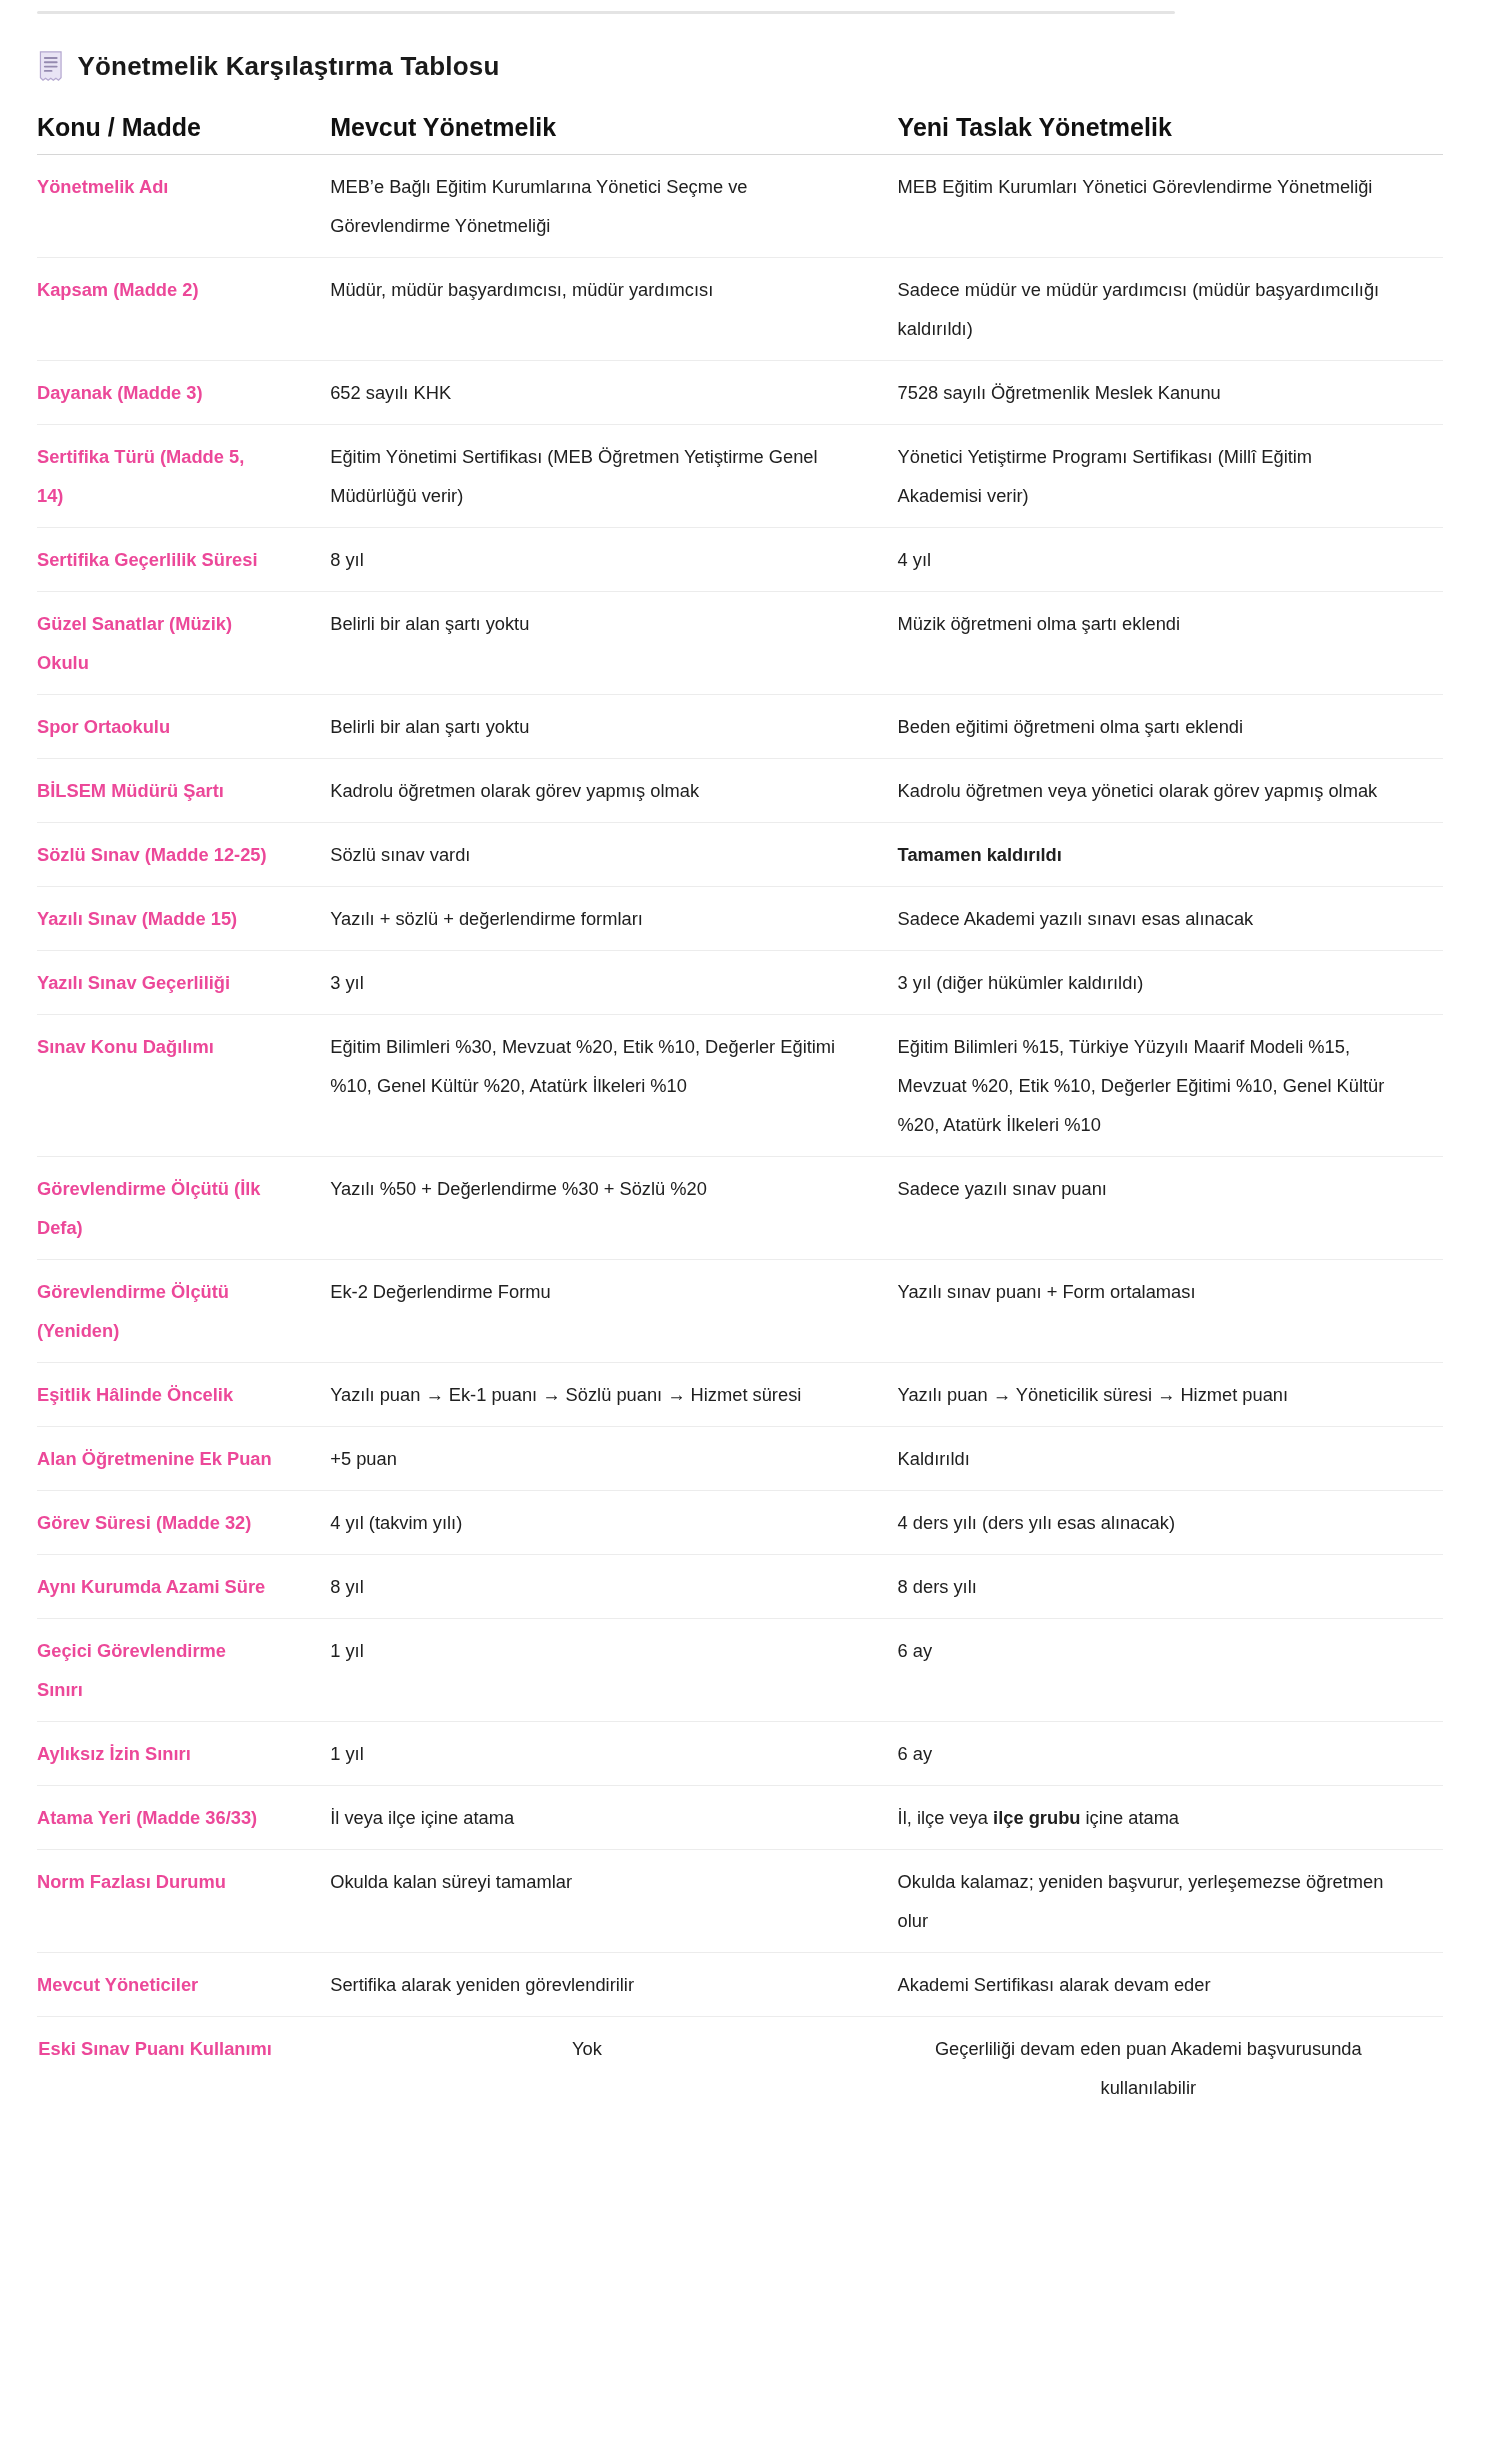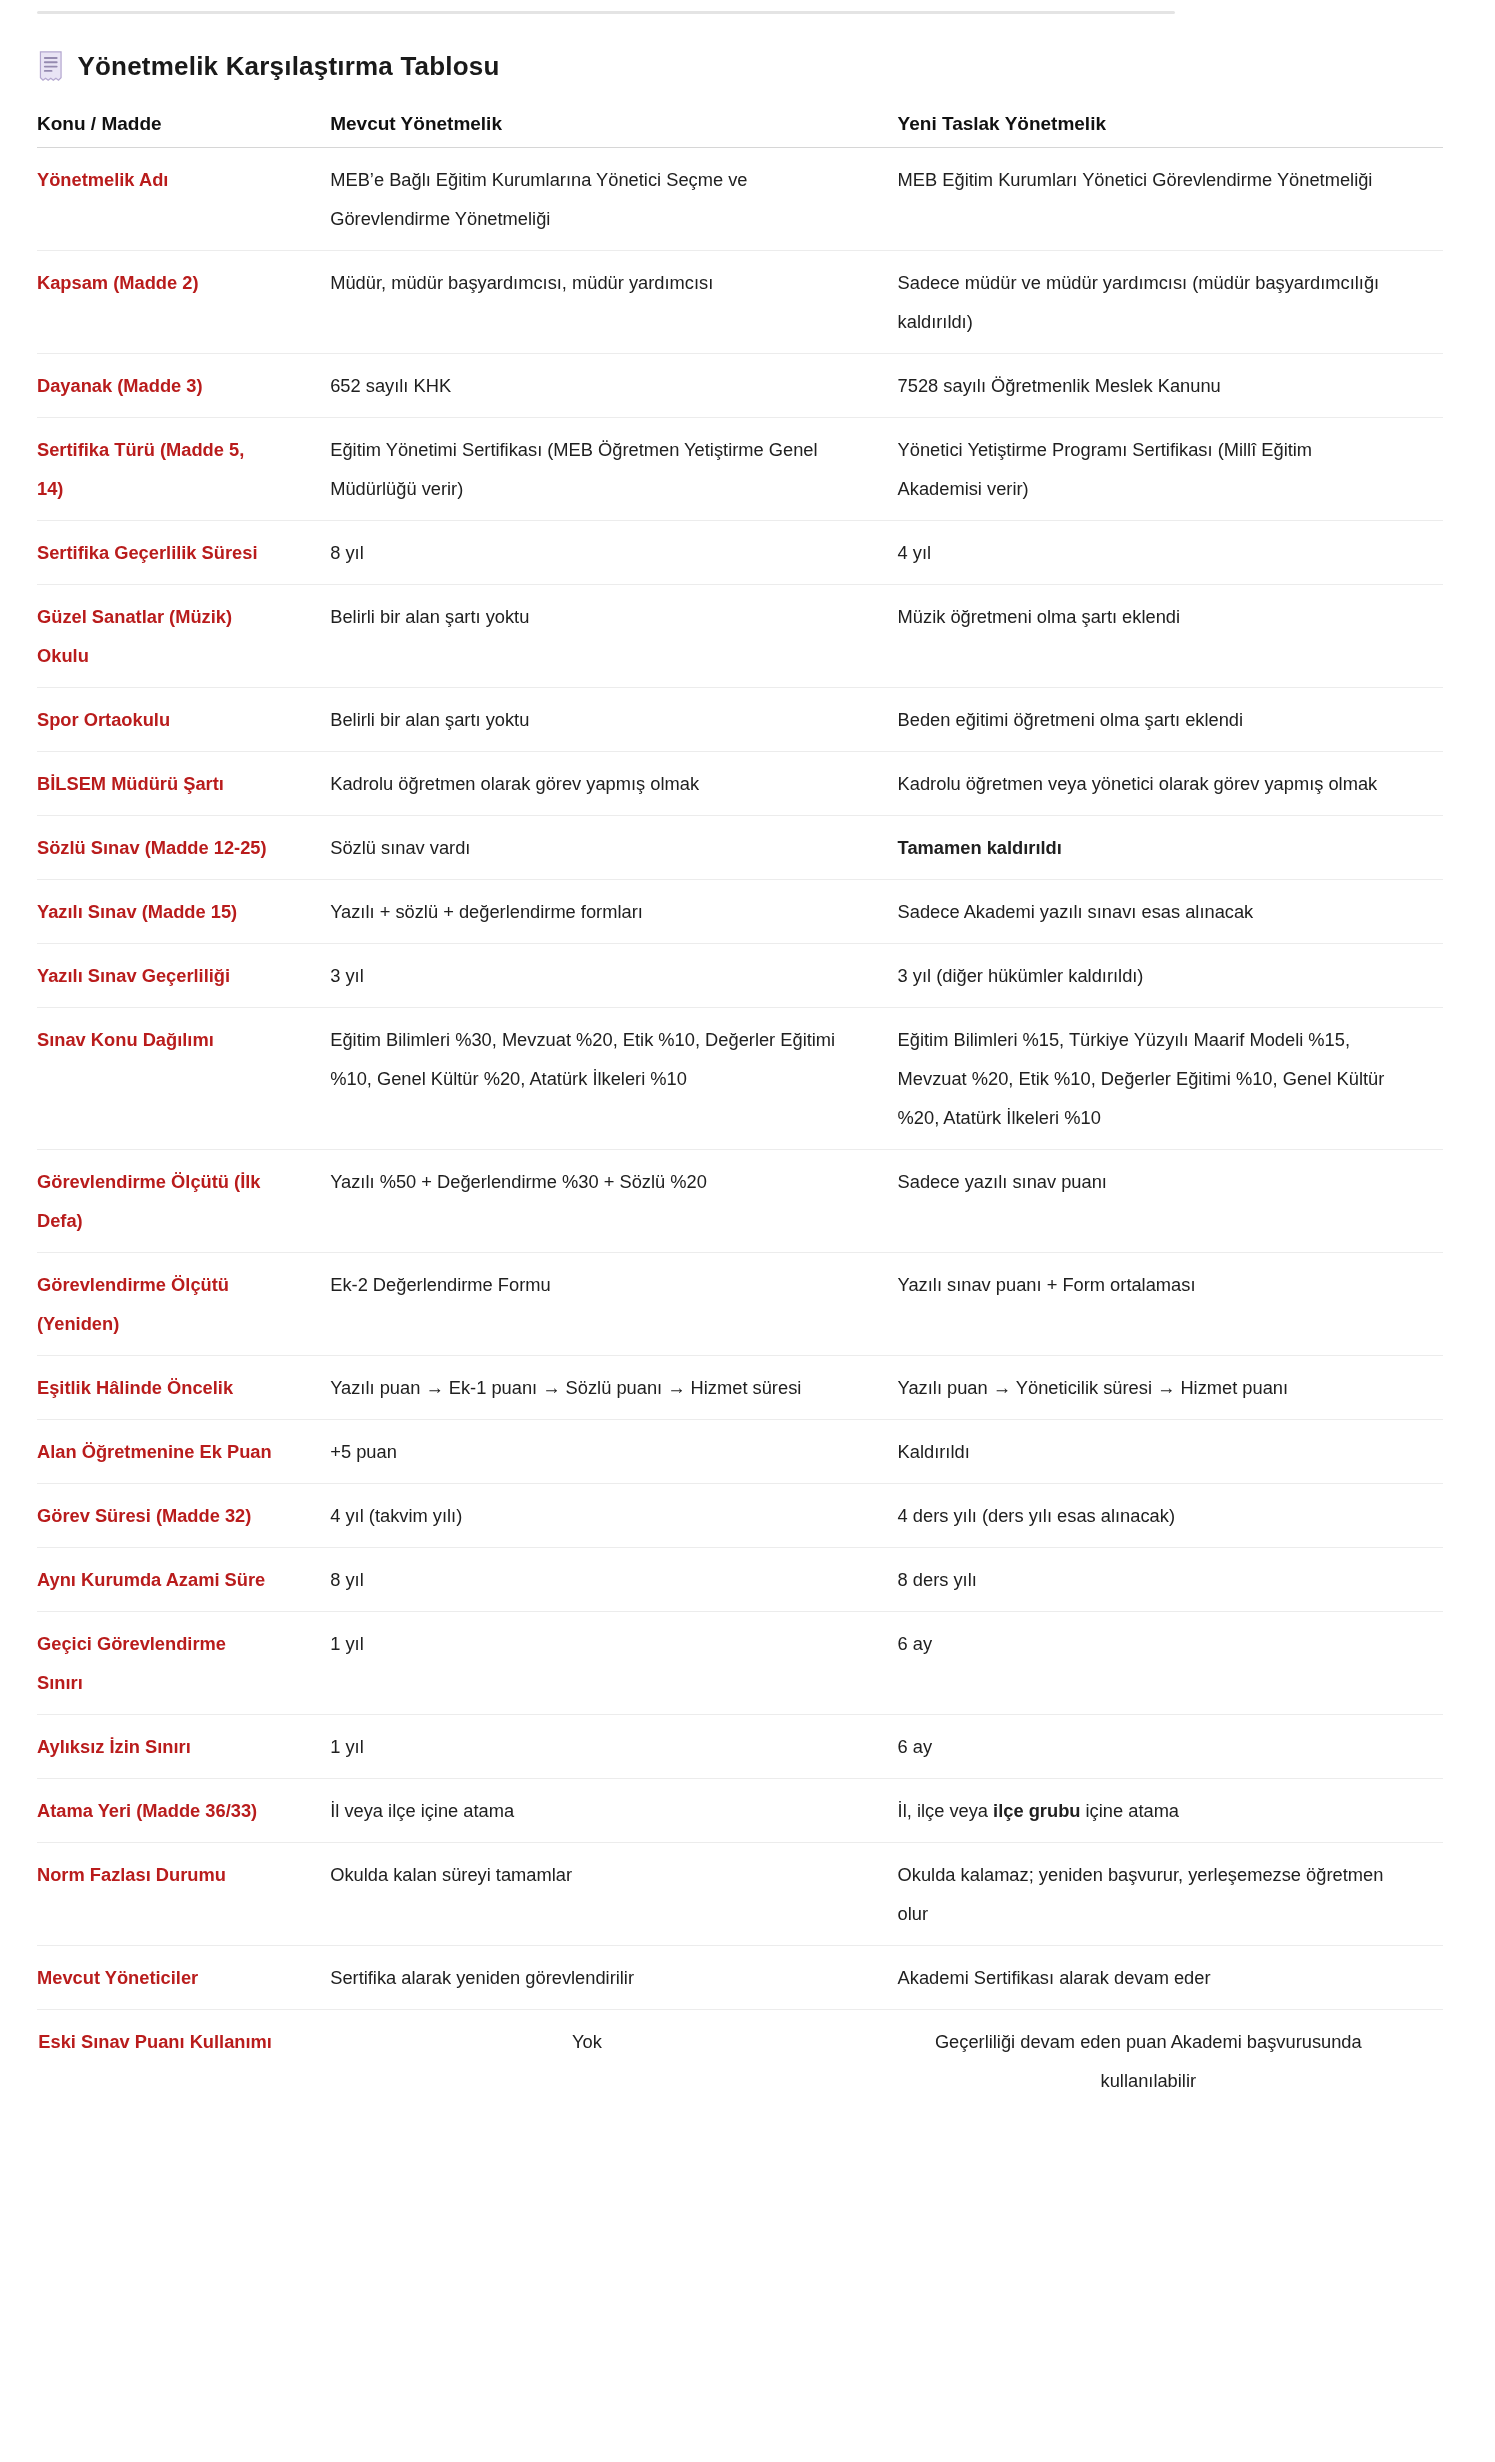--- a/index.html
+++ b/index.html
@@ -44,39 +44,39 @@
     width: 1406px;
     border-collapse: collapse;
     table-layout: fixed;
   }
   col.w1 { width: 293px; }
   col.w2 { width: 567px; }
   col.w3 { width: 545px; }
   thead th {
     text-align: left;
     vertical-align: top;
-    font-size: 19px;
+    font-size: 25px;
     font-weight: 700;
     color: #111111;
     padding: 13px 0 12px 0;
     border-bottom: 1.8px solid #d6d6d6;
   }
   tbody td {
     vertical-align: top;
     font-size: 18.3px;
     line-height: 39px;
     padding: 12px 0 12px 0;
     border-bottom: 0.9px solid #ececec;
     color: #202020;
   }
   tbody tr:last-child td { border-bottom: none; text-align: center; }
   th.c1, td.c1 { padding-right: 57px; }
   th.c2, td.c2 { padding-right: 54px; }
   th.c3, td.c3 { padding-right: 44px; }
-  td.c1 { font-weight: 700; color: #b91c1c; }
+  td.c1 { font-weight: 700; color: #ec4899; }
   .seg-bold { font-weight: 700; }
 </style>
 </head>
 <body>
 
 <div class="page">
 
   <div class="top-rule"></div>
 
   <div class="title-row">

